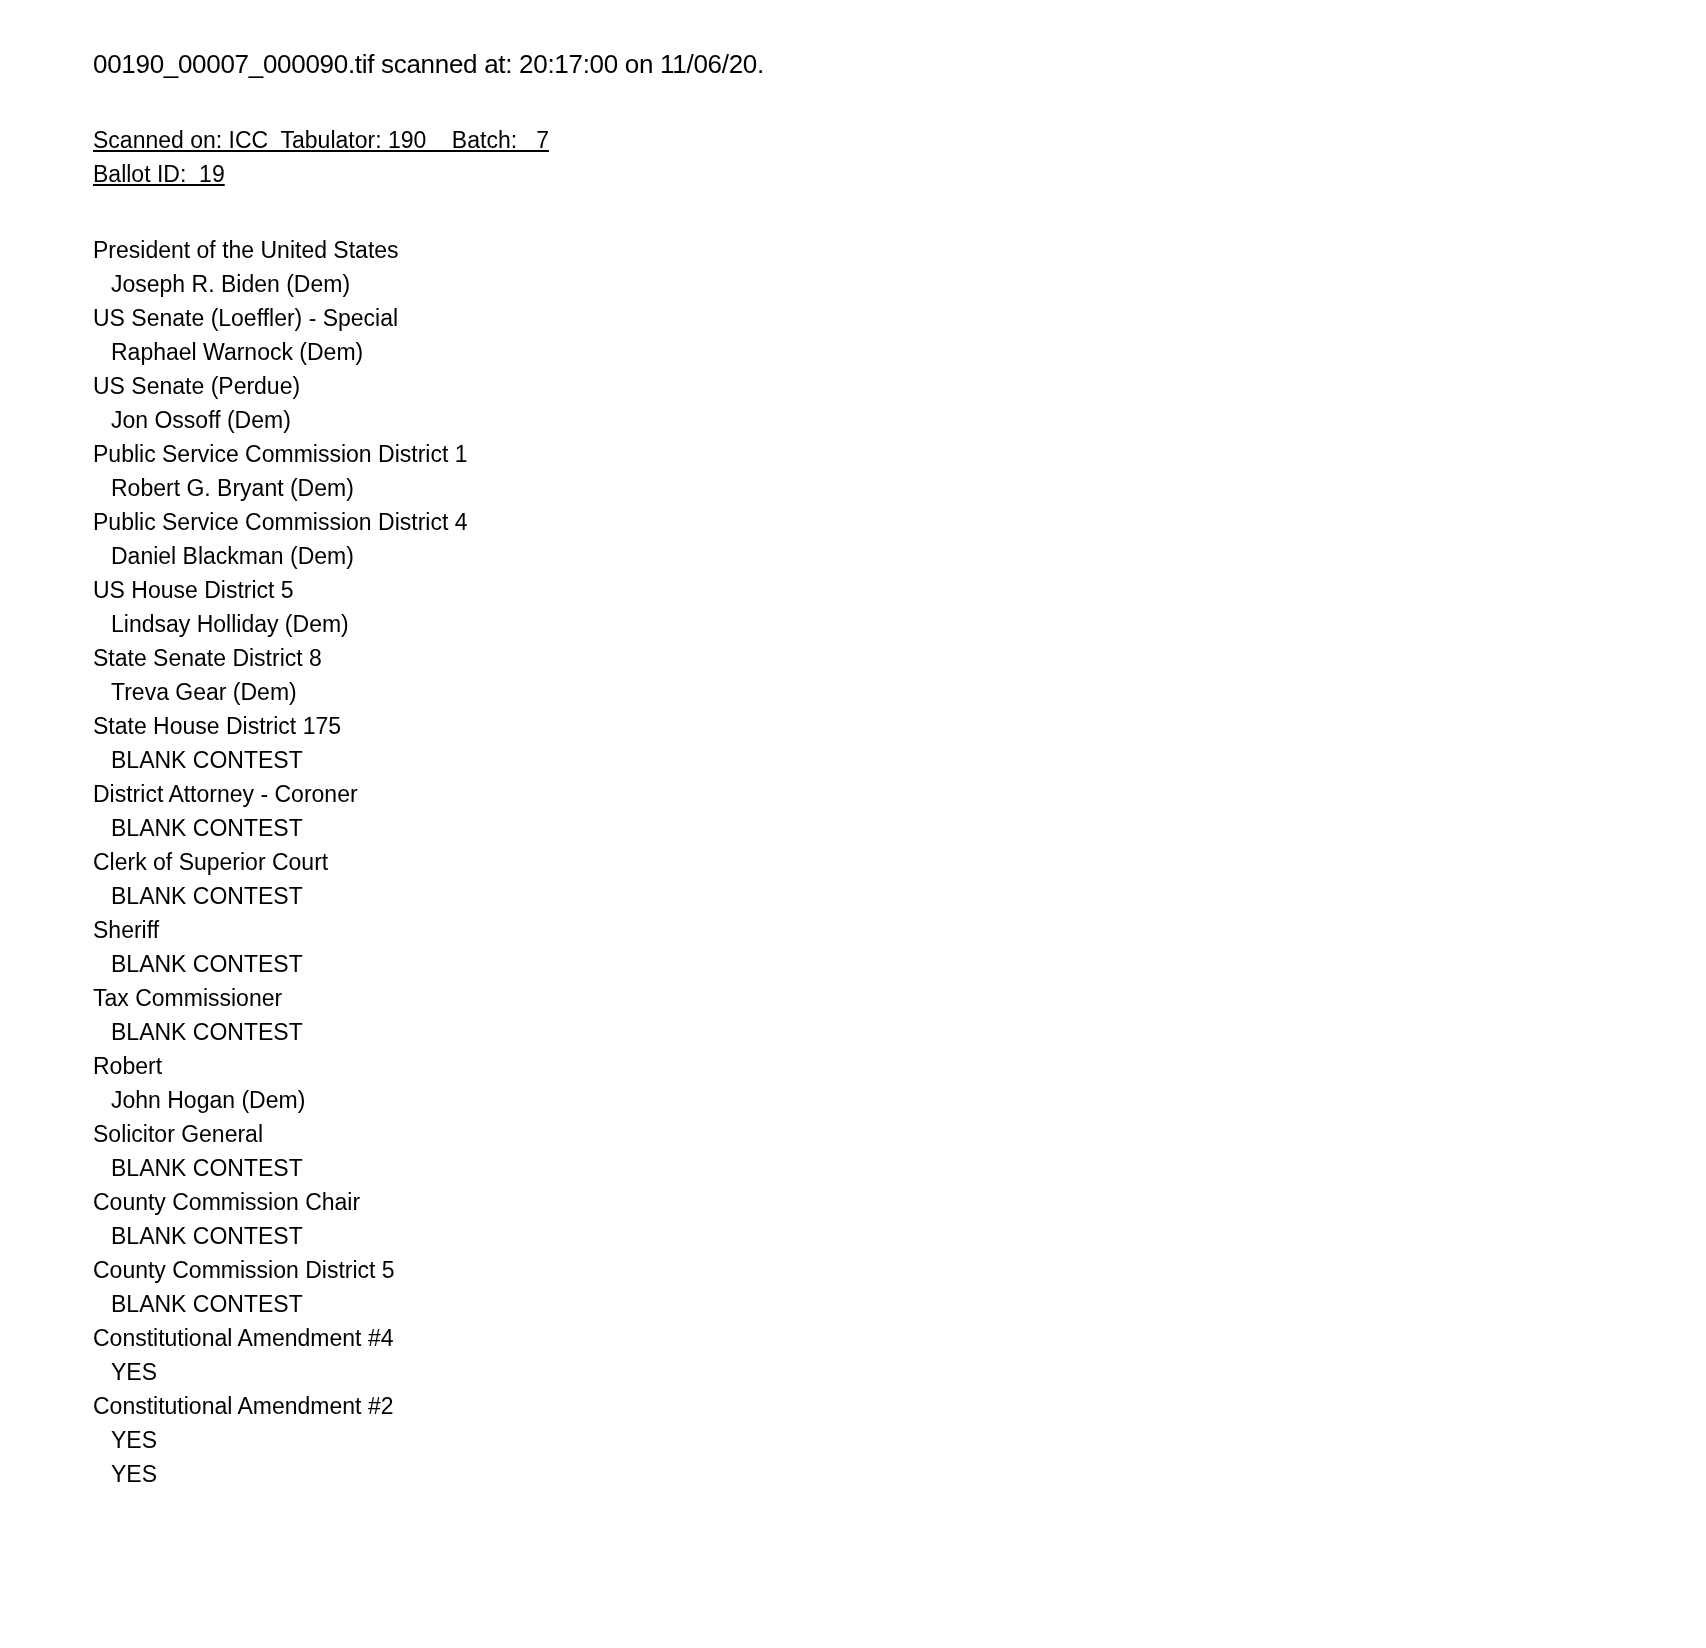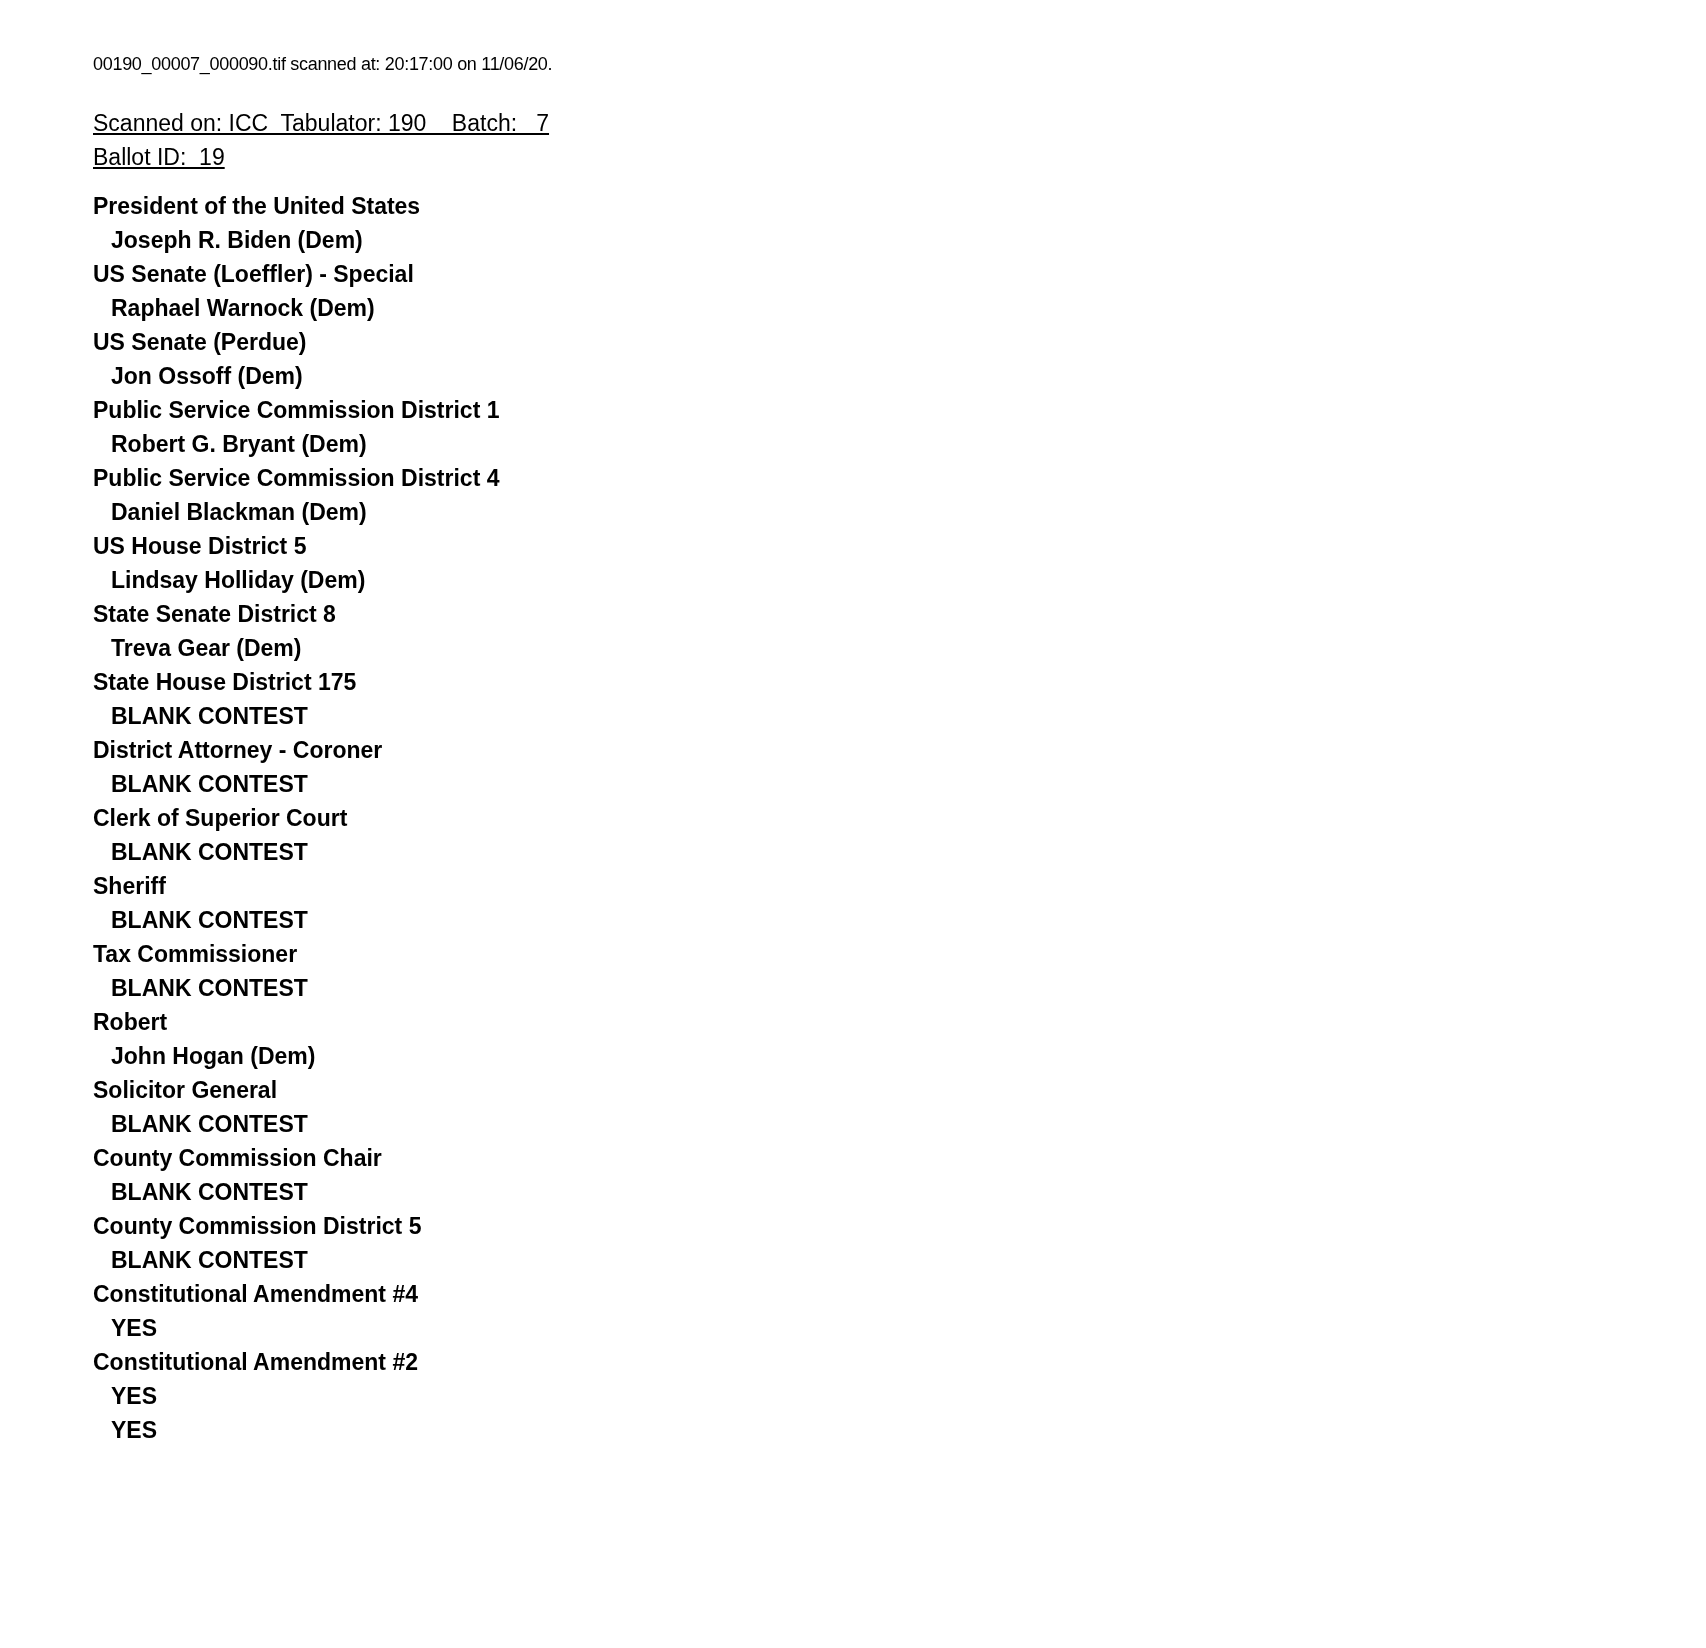--- a/index.html
+++ b/index.html
@@ -12,36 +12,35 @@
     width: 1706px;
     height: 1648px;
     background: #ffffff;
     color: #000000;
     font-family: "Liberation Sans", sans-serif;
     overflow: hidden;
     box-sizing: border-box;
     padding: 47px 0 0 93px;
   }
   .scan-header {
-    font-size: 18px;
+    font-size: 26px;
     line-height: 34px;
     white-space: pre;
     letter-spacing: -0.3px;
-    margin-bottom: 25px;
+    margin-bottom: 42px;
   }
   .scan-info-line,
   .ballot-id-line {
     font-size: 23px;
     line-height: 34px;
     white-space: pre;
     text-decoration: underline;
   }
   .contest-list {
-    margin-top: 15px; 
-    font-weight: bold;
+    margin-top: 42px; 
   }
   .contest-title {
     font-size: 23px;
     line-height: 34px;
     white-space: pre;
   }
   .contest-selection {
     font-size: 23px;
     line-height: 34px;
     white-space: pre;

